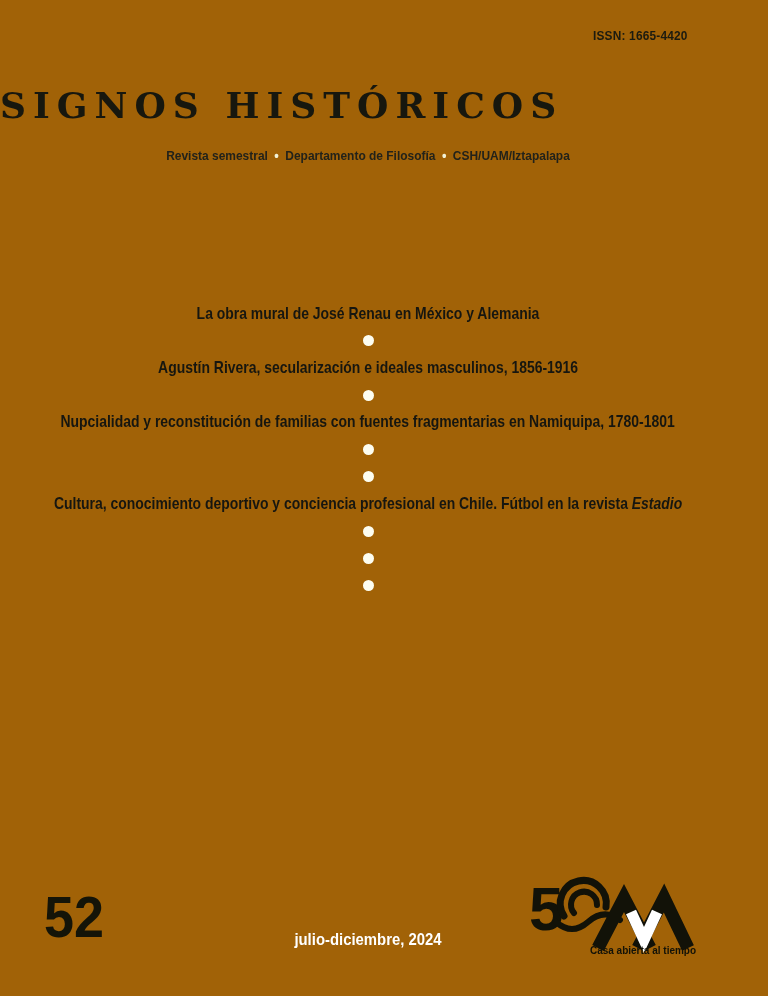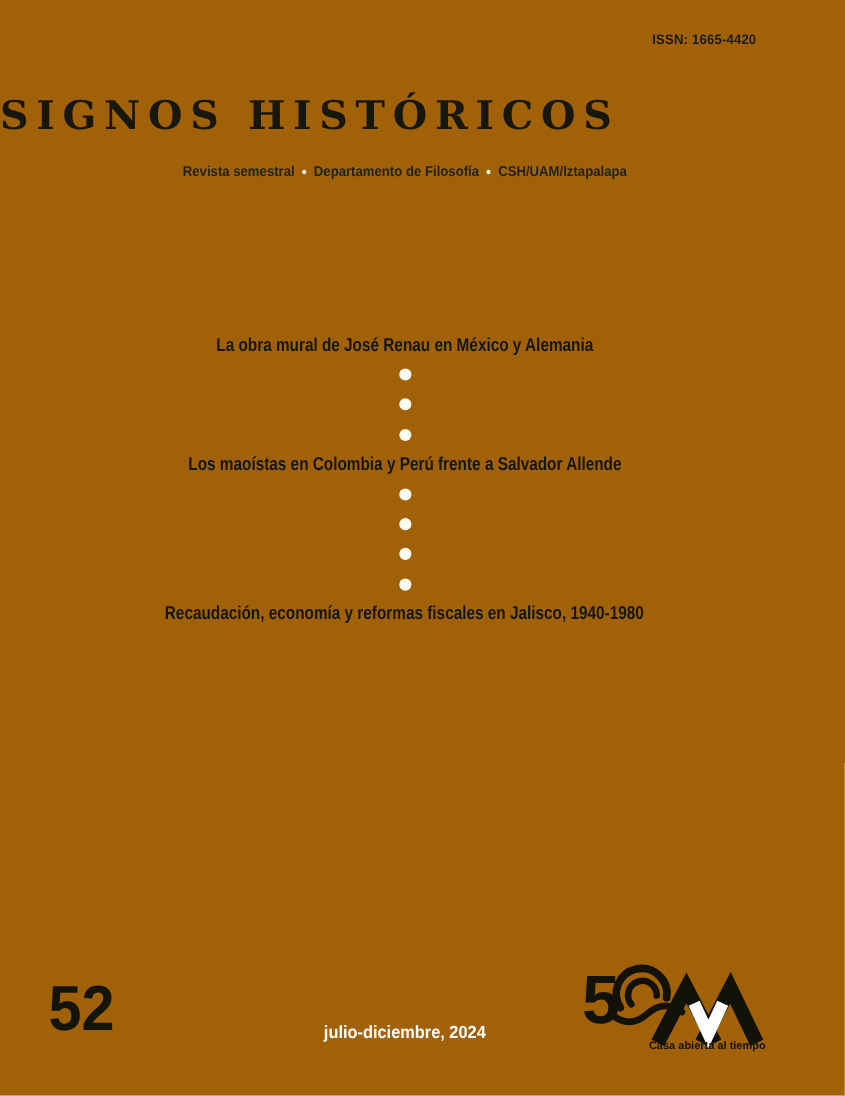--- a/index.html
+++ b/index.html
@@ -72,43 +72,46 @@
       </div>
   </div>
 
   <div class="toc">
       <div class="toc-row">
         <span class="toc-text"><span>La obra mural de José Renau en México y Alemania</span></span>
       </div>
       <div class="toc-dot-row">
         <span class="dot" style="background: rgb(253, 253, 240);"></span>
       </div>
+      <div class="toc-row">
+        <span class="toc-text"><span>Agustín Rivera, secularización e ideales masculinos, 1856-1916</span></span>
+      </div>
+      <div class="toc-dot-row">
+        <span class="dot" style="background: rgb(253, 253, 240);"></span>
+      </div>
+      <div class="toc-row">
+        <span class="toc-text"><span>Nupcialidad y reconstitución de familias con fuentes fragmentarias en Namiquipa, 1780-1801</span></span>
+      </div>
       <div class="toc-dot-row">
         <span class="dot" style="background: rgb(253, 253, 240);"></span>
       </div>
       <div class="toc-dot-row">
         <span class="dot" style="background: rgb(253, 253, 240);"></span>
       </div>
       <div class="toc-row">
-        <span class="toc-text"><span>Los maoístas en Colombia y Perú frente a Salvador Allende</span></span>
+        <span class="toc-text"><span>Cultura, conocimiento deportivo y conciencia profesional en Chile. Fútbol en la revista </span><span class="seg-italic">Estadio</span></span>
       </div>
       <div class="toc-dot-row">
         <span class="dot" style="background: rgb(253, 253, 240);"></span>
       </div>
       <div class="toc-dot-row">
         <span class="dot" style="background: rgb(253, 253, 240);"></span>
       </div>
       <div class="toc-dot-row">
         <span class="dot" style="background: rgb(253, 253, 240);"></span>
-      </div>
-      <div class="toc-dot-row">
-        <span class="dot" style="background: rgb(253, 253, 240);"></span>
-      </div>
-      <div class="toc-row">
-        <span class="toc-text"><span>Recaudación, economía y reformas fiscales en Jalisco, 1940-1980</span></span>
       </div>
     </div>
 
   <div class="issue-number">52</div>
   <div class="period" style="color: rgb(255, 255, 255);">julio-diciembre, 2024</div>
 
   <svg class="uam-logo" viewBox="0 0 172 88" xmlns="http://www.w3.org/2000/svg">
 
     <text x="1" y="60" style="font-family:'Liberation Sans',sans-serif;font-weight:700;font-size:62px;fill:#121208;">5</text>
 

